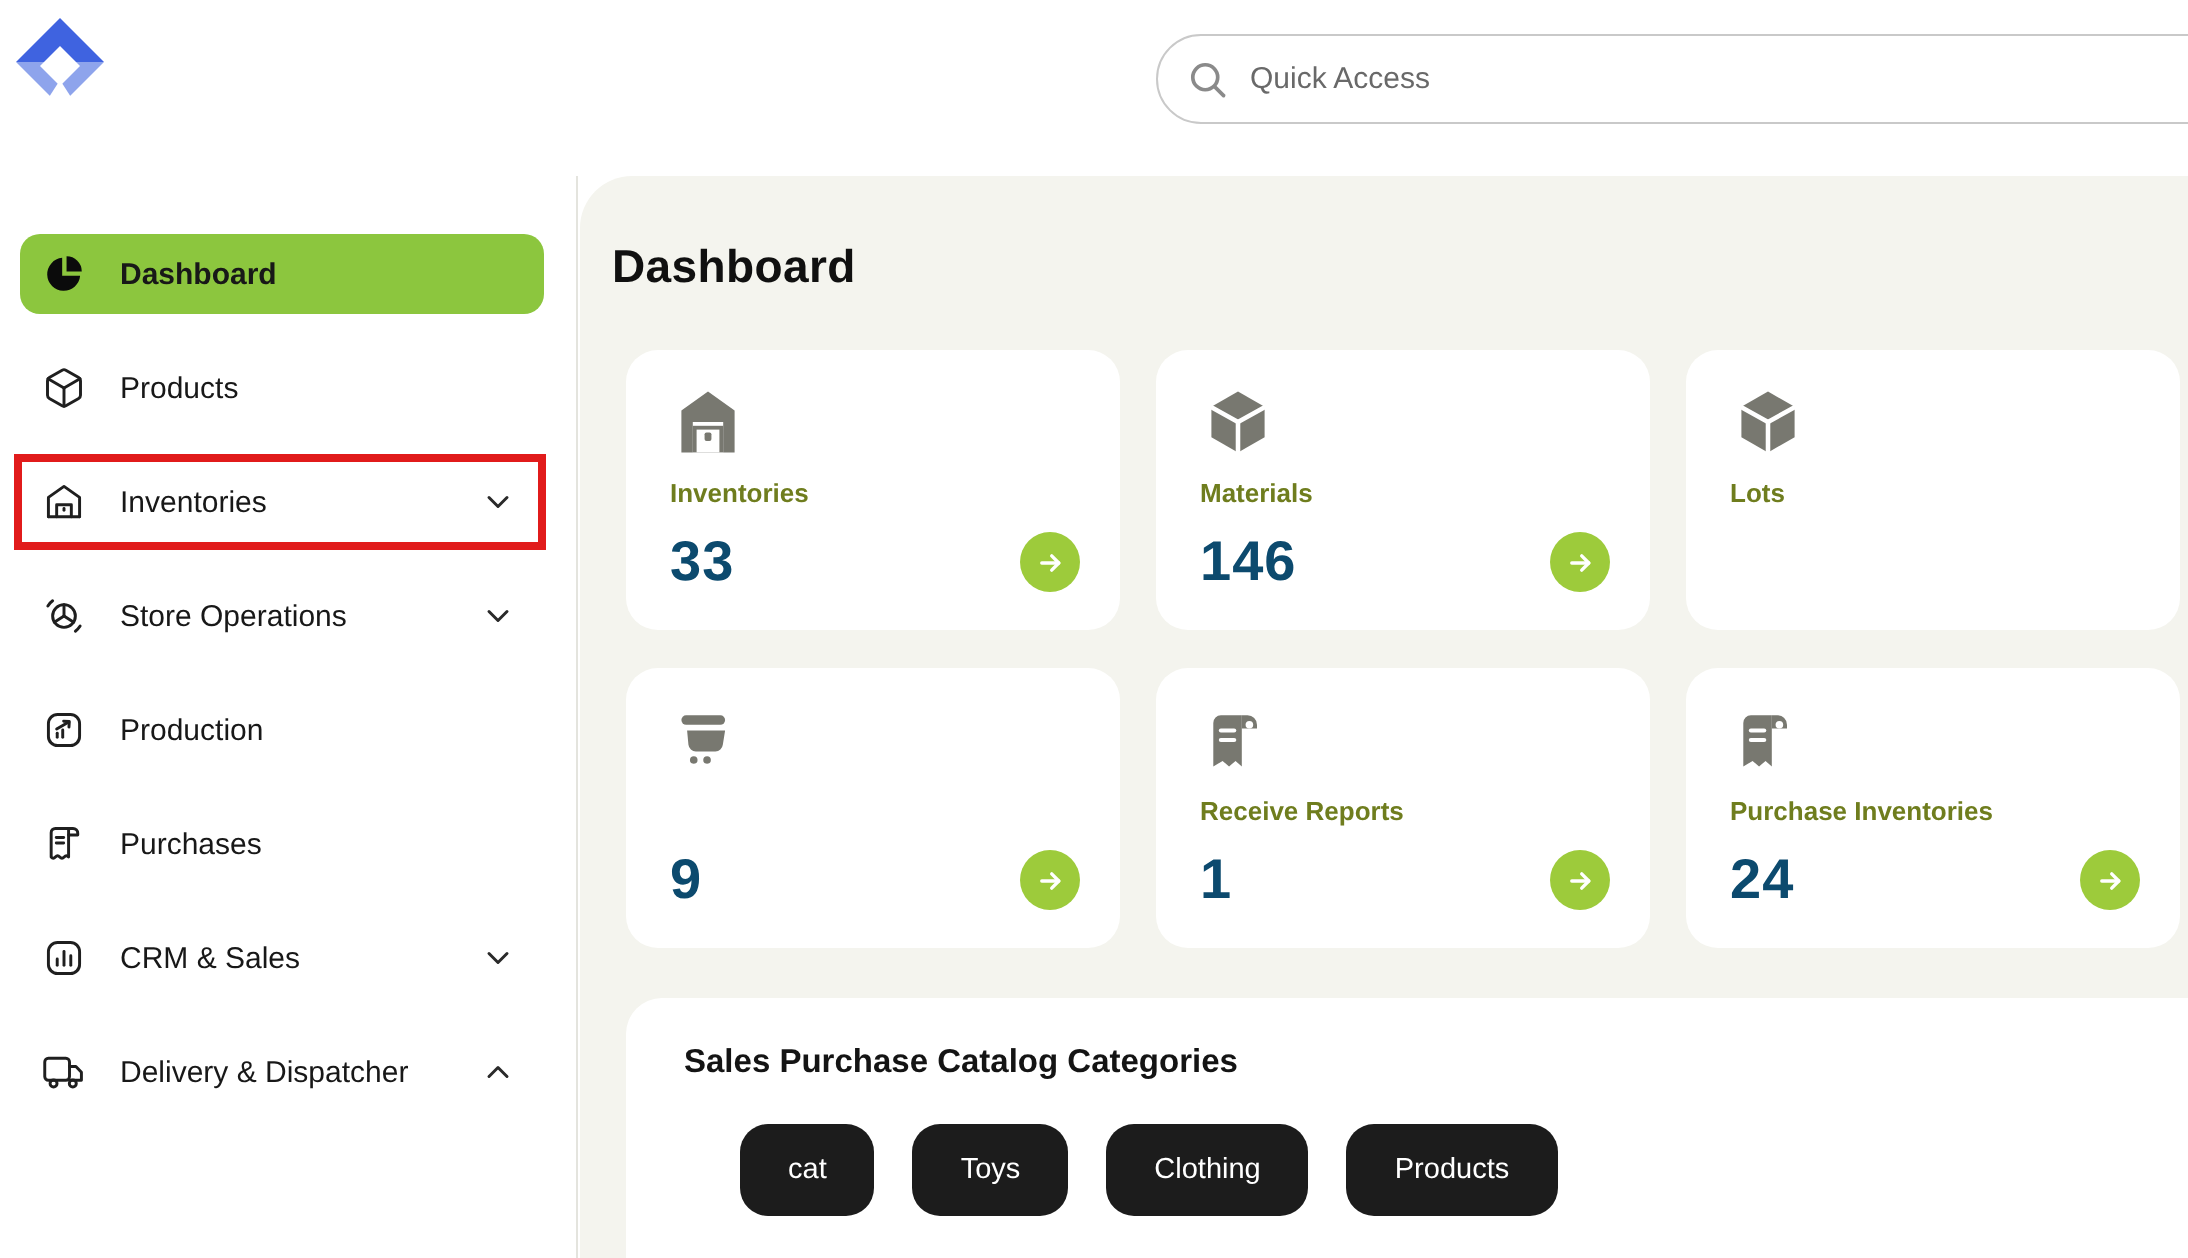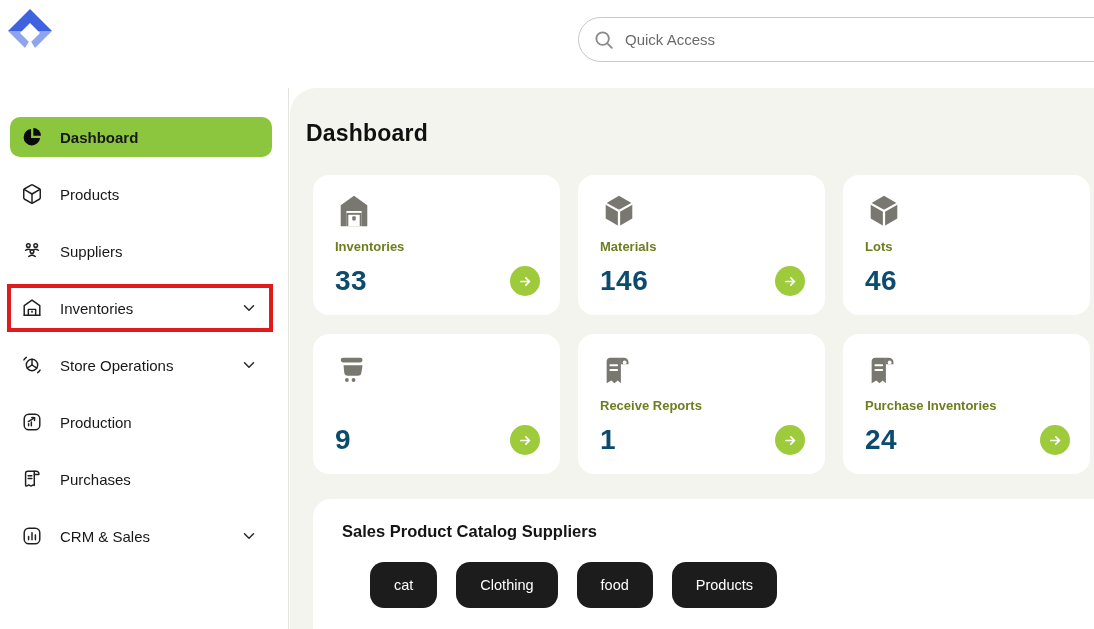--- a/index.html
+++ b/index.html
@@ -103,33 +103,20 @@
       <span class="icn">
         <svg viewBox="0 0 24 24" width="22" height="22" fill="none" stroke="#1f1f1f" stroke-width="1.6" stroke-linecap="round" stroke-linejoin="round">
             <path d="M21 16V8a2 2 0 0 0-1-1.73l-7-4a2 2 0 0 0-2 0l-7 4A2 2 0 0 0 3 8v8a2 2 0 0 0 1 1.73l7 4a2 2 0 0 0 2 0l7-4A2 2 0 0 0 21 16z"></path>
             <polyline points="3.3 7 12 12 20.7 7"></polyline>
             <line x1="12" y1="22" x2="12" y2="12"></line>
           </svg>
       </span>
       <span class="lbl">Products</span>
     </div>
 
-    <div class="nav-item">
-      <span class="icn">
-        <svg viewBox="0 0 24 24" width="22" height="22" fill="none" stroke="#1f1f1f" stroke-width="1.6" stroke-linecap="round">
-            <circle cx="8" cy="6" r="2"></circle>
-            <circle cx="16" cy="6" r="2"></circle>
-            <circle cx="12" cy="12.5" r="2"></circle>
-            <path d="M5 11.2q3-2.4 6 0"></path>
-            <path d="M13 11.2q3-2.4 6 0"></path>
-            <path d="M8.5 18q3.5-3 7 0"></path>
-          </svg>
-      </span>
-      <span class="lbl">Suppliers</span>
-    </div>
 
     <div class="nav-item">
       <span class="icn">
         <svg viewBox="0 0 24 24" width="22" height="22" fill="none" stroke="#1f1f1f" stroke-width="1.6" stroke-linecap="round" stroke-linejoin="round">
             <path d="M3.5 20V9.5L12 3.5l8.5 6V20"></path>
             <path d="M8 20v-6.5h8V20"></path>
             <line x1="12" y1="15.5" x2="12" y2="16.5"></line>
             <line x1="3.5" y1="20" x2="20.5" y2="20"></line>
           </svg>
       </span>
@@ -196,20 +183,36 @@
           </svg>
       </span>
       <span class="lbl">CRM &amp; Sales</span>
       <span class="chev">
         <svg viewBox="0 0 24 24" width="18" height="18" fill="none" stroke="#2a2a2a" stroke-width="2" stroke-linecap="round" stroke-linejoin="round">
             <polyline points="6 9 12 15 18 9"></polyline>
           </svg>
       </span>
     </div>
 
+    <div class="nav-item">
+      <span class="icn">
+        <svg viewBox="0 0 24 24" width="22" height="22" fill="none" stroke="#1f1f1f" stroke-width="1.6" stroke-linecap="round" stroke-linejoin="round">
+            <rect x="1.5" y="4.5" width="13.5" height="12" rx="2"></rect>
+            <path d="M15 9h3.5l3 3.2V16.5h-6.5"></path>
+            <circle cx="6.3" cy="18.3" r="1.9"></circle>
+            <circle cx="16.8" cy="18.3" r="1.9"></circle>
+          </svg>
+      </span>
+      <span class="lbl">Delivery &amp; Dispatcher</span>
+      <span class="chev">
+        <svg viewBox="0 0 24 24" width="18" height="18" fill="none" stroke="#2a2a2a" stroke-width="2" stroke-linecap="round" stroke-linejoin="round">
+            <polyline points="6 15 12 9 18 15"></polyline>
+          </svg>
+      </span>
+    </div>
 
   </nav>
 </aside>
 
 <div class="sidebar-divider"></div>
 
 <div class="search-bar">
   <span>
     <svg viewBox="0 0 24 24" width="22" height="22" fill="none" stroke="#8a8a8a" stroke-width="2" stroke-linecap="round">
         <circle cx="10.5" cy="10.5" r="6.8"></circle>
@@ -273,23 +276,20 @@
         <svg viewBox="0 0 40 40" width="38" height="38">
             <polygon points="20,4 34,12 34,28 20,36 6,28 6,12" fill="#787870"></polygon>
             <g stroke="#ffffff" stroke-width="2.4" stroke-linecap="round">
               <line x1="6.5" y1="12.5" x2="20" y2="20"></line>
               <line x1="33.5" y1="12.5" x2="20" y2="20"></line>
               <line x1="20" y1="20" x2="20" y2="35.5"></line>
             </g>
           </svg>
       </span>
       <span class="lbl">Lots</span>
-      <div class="row">
-        <span class="num">46</span>
-      </div>
     </div>
 
     <div class="stat-card">
       <span class="icn">
         <svg viewBox="0 0 40 40" width="38" height="38" fill="#787870">
             <rect x="6" y="7" width="23" height="5" rx="2.5"></rect>
             <path d="M9 15h20l-1.2 7.5A4 4 0 0 1 23.9 26H13.6a4 4 0 0 1-3.9-3.5z"></path>
             <circle cx="12.5" cy="30.5" r="2"></circle>
             <circle cx="19.5" cy="30.5" r="2"></circle>
           </svg>
@@ -349,21 +349,21 @@
               <line x1="5.5" y1="12" x2="17.5" y2="12"></line>
               <polyline points="12.5 7 17.5 12 12.5 17"></polyline>
             </svg>
         </button>
       </div>
     </div>
 
   </div>
 
   <section class="catalog-card">
-    <h2 class="catalog-title">Sales Product Catalog Suppliers</h2>
+    <h2 class="catalog-title">Sales Purchase Catalog Categories</h2>
     <div class="pills">
       <button class="pill">cat</button>
+      <button class="pill">Toys</button>
       <button class="pill">Clothing</button>
-      <button class="pill">food</button>
       <button class="pill">Products</button>
     </div>
   </section>
 </main>
 
 </body></html>

